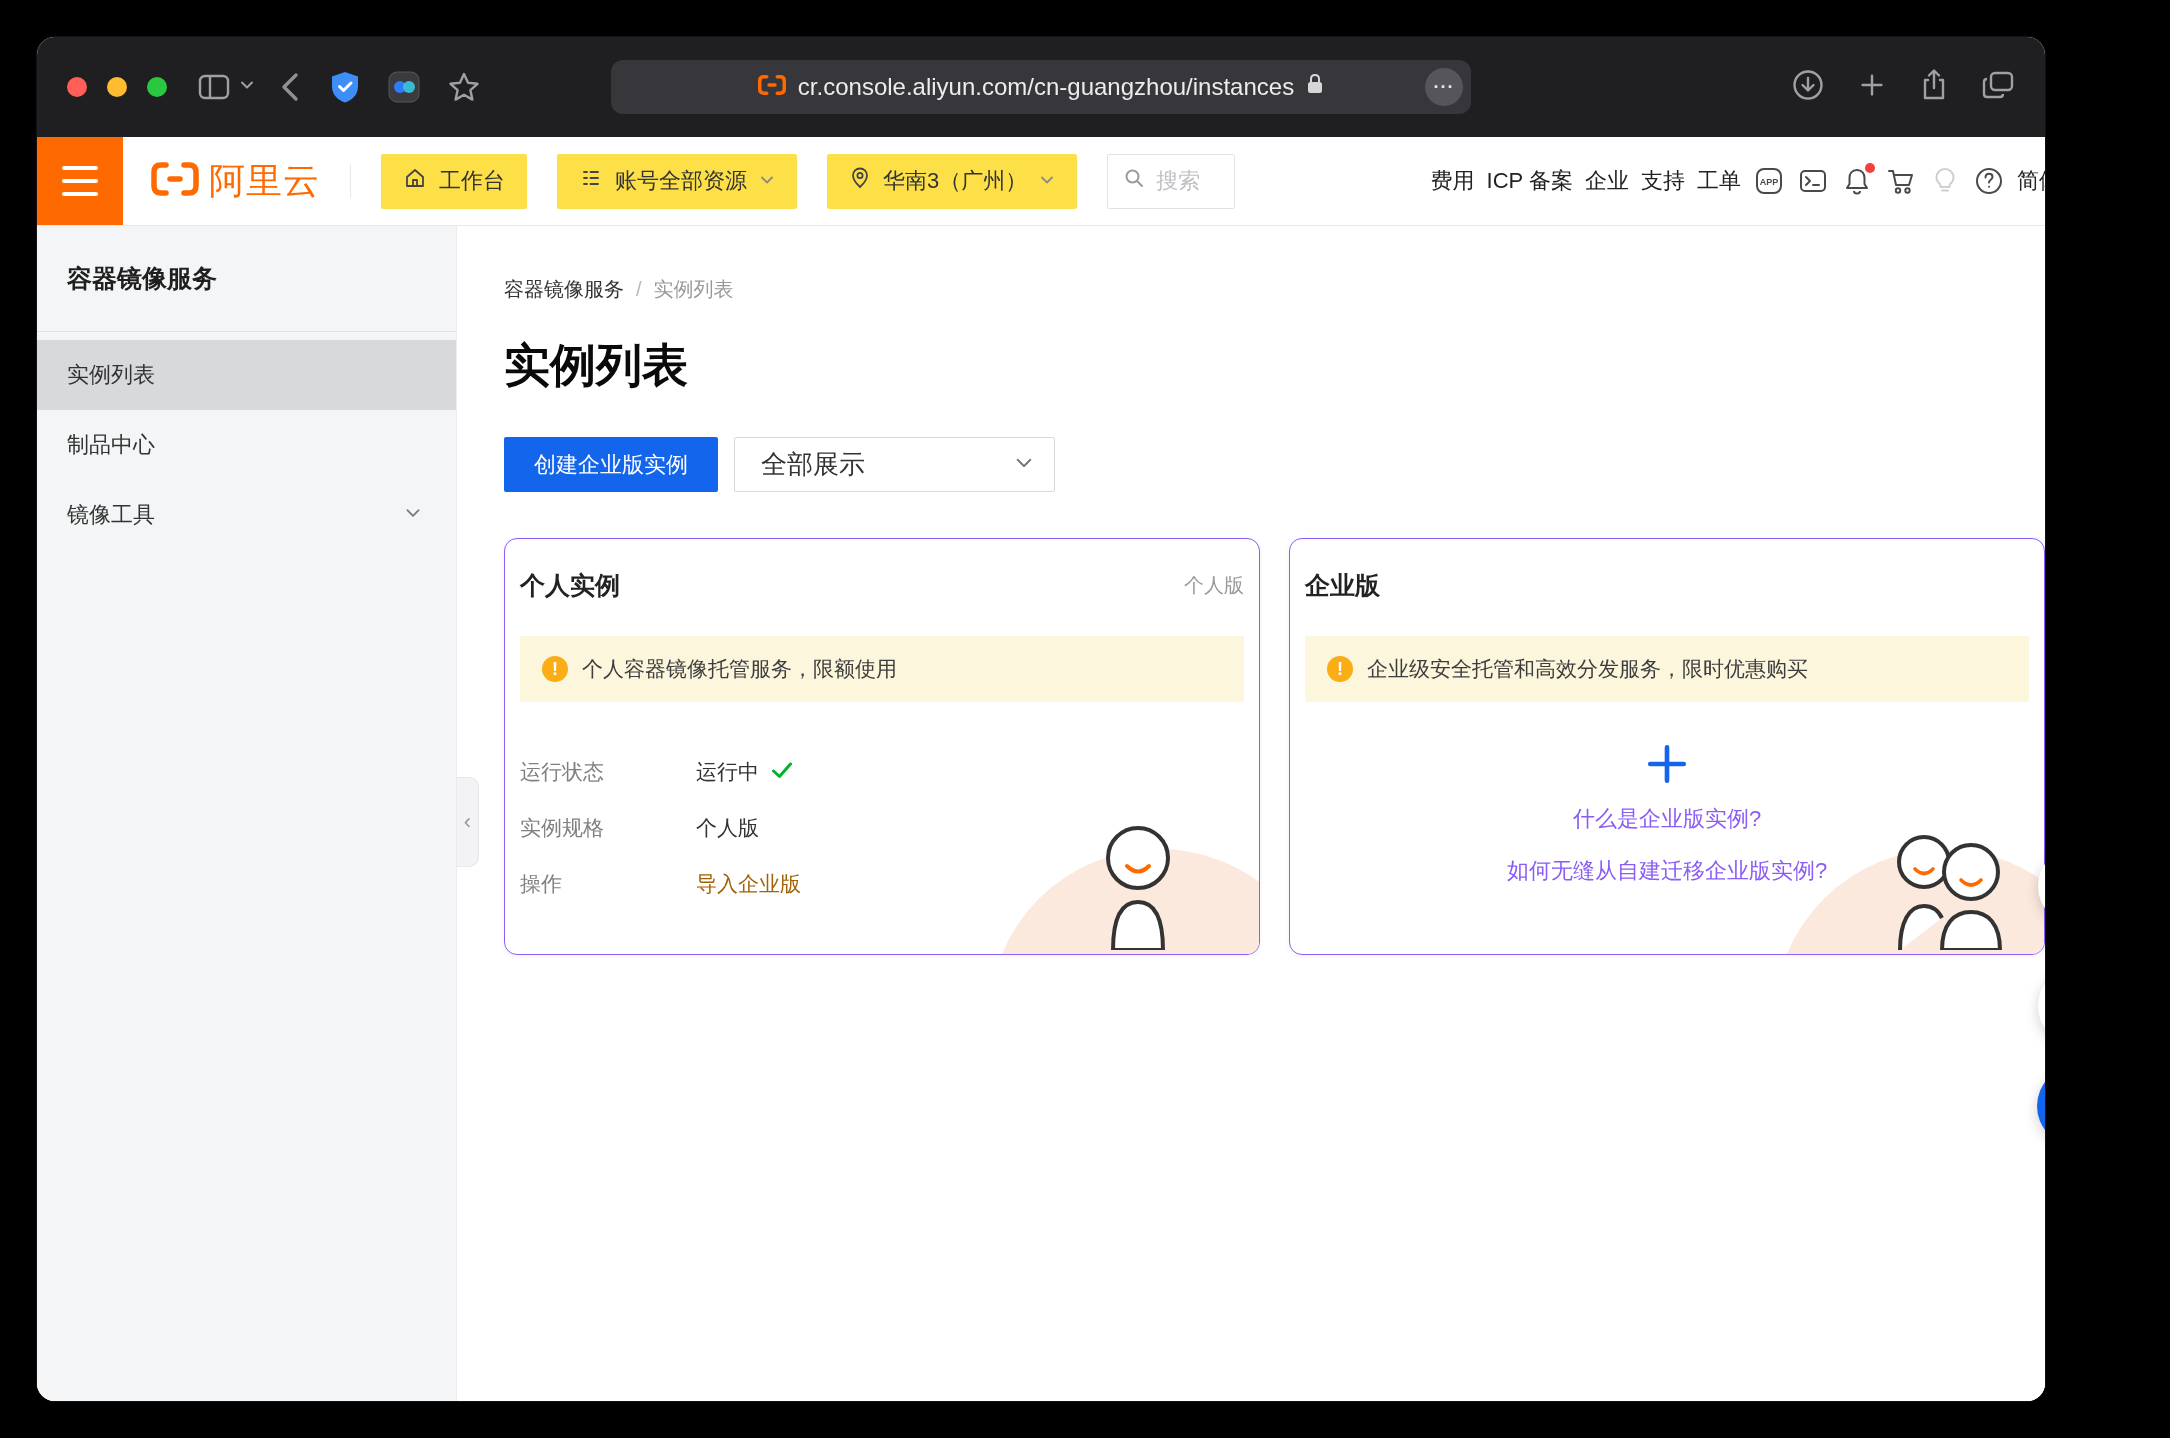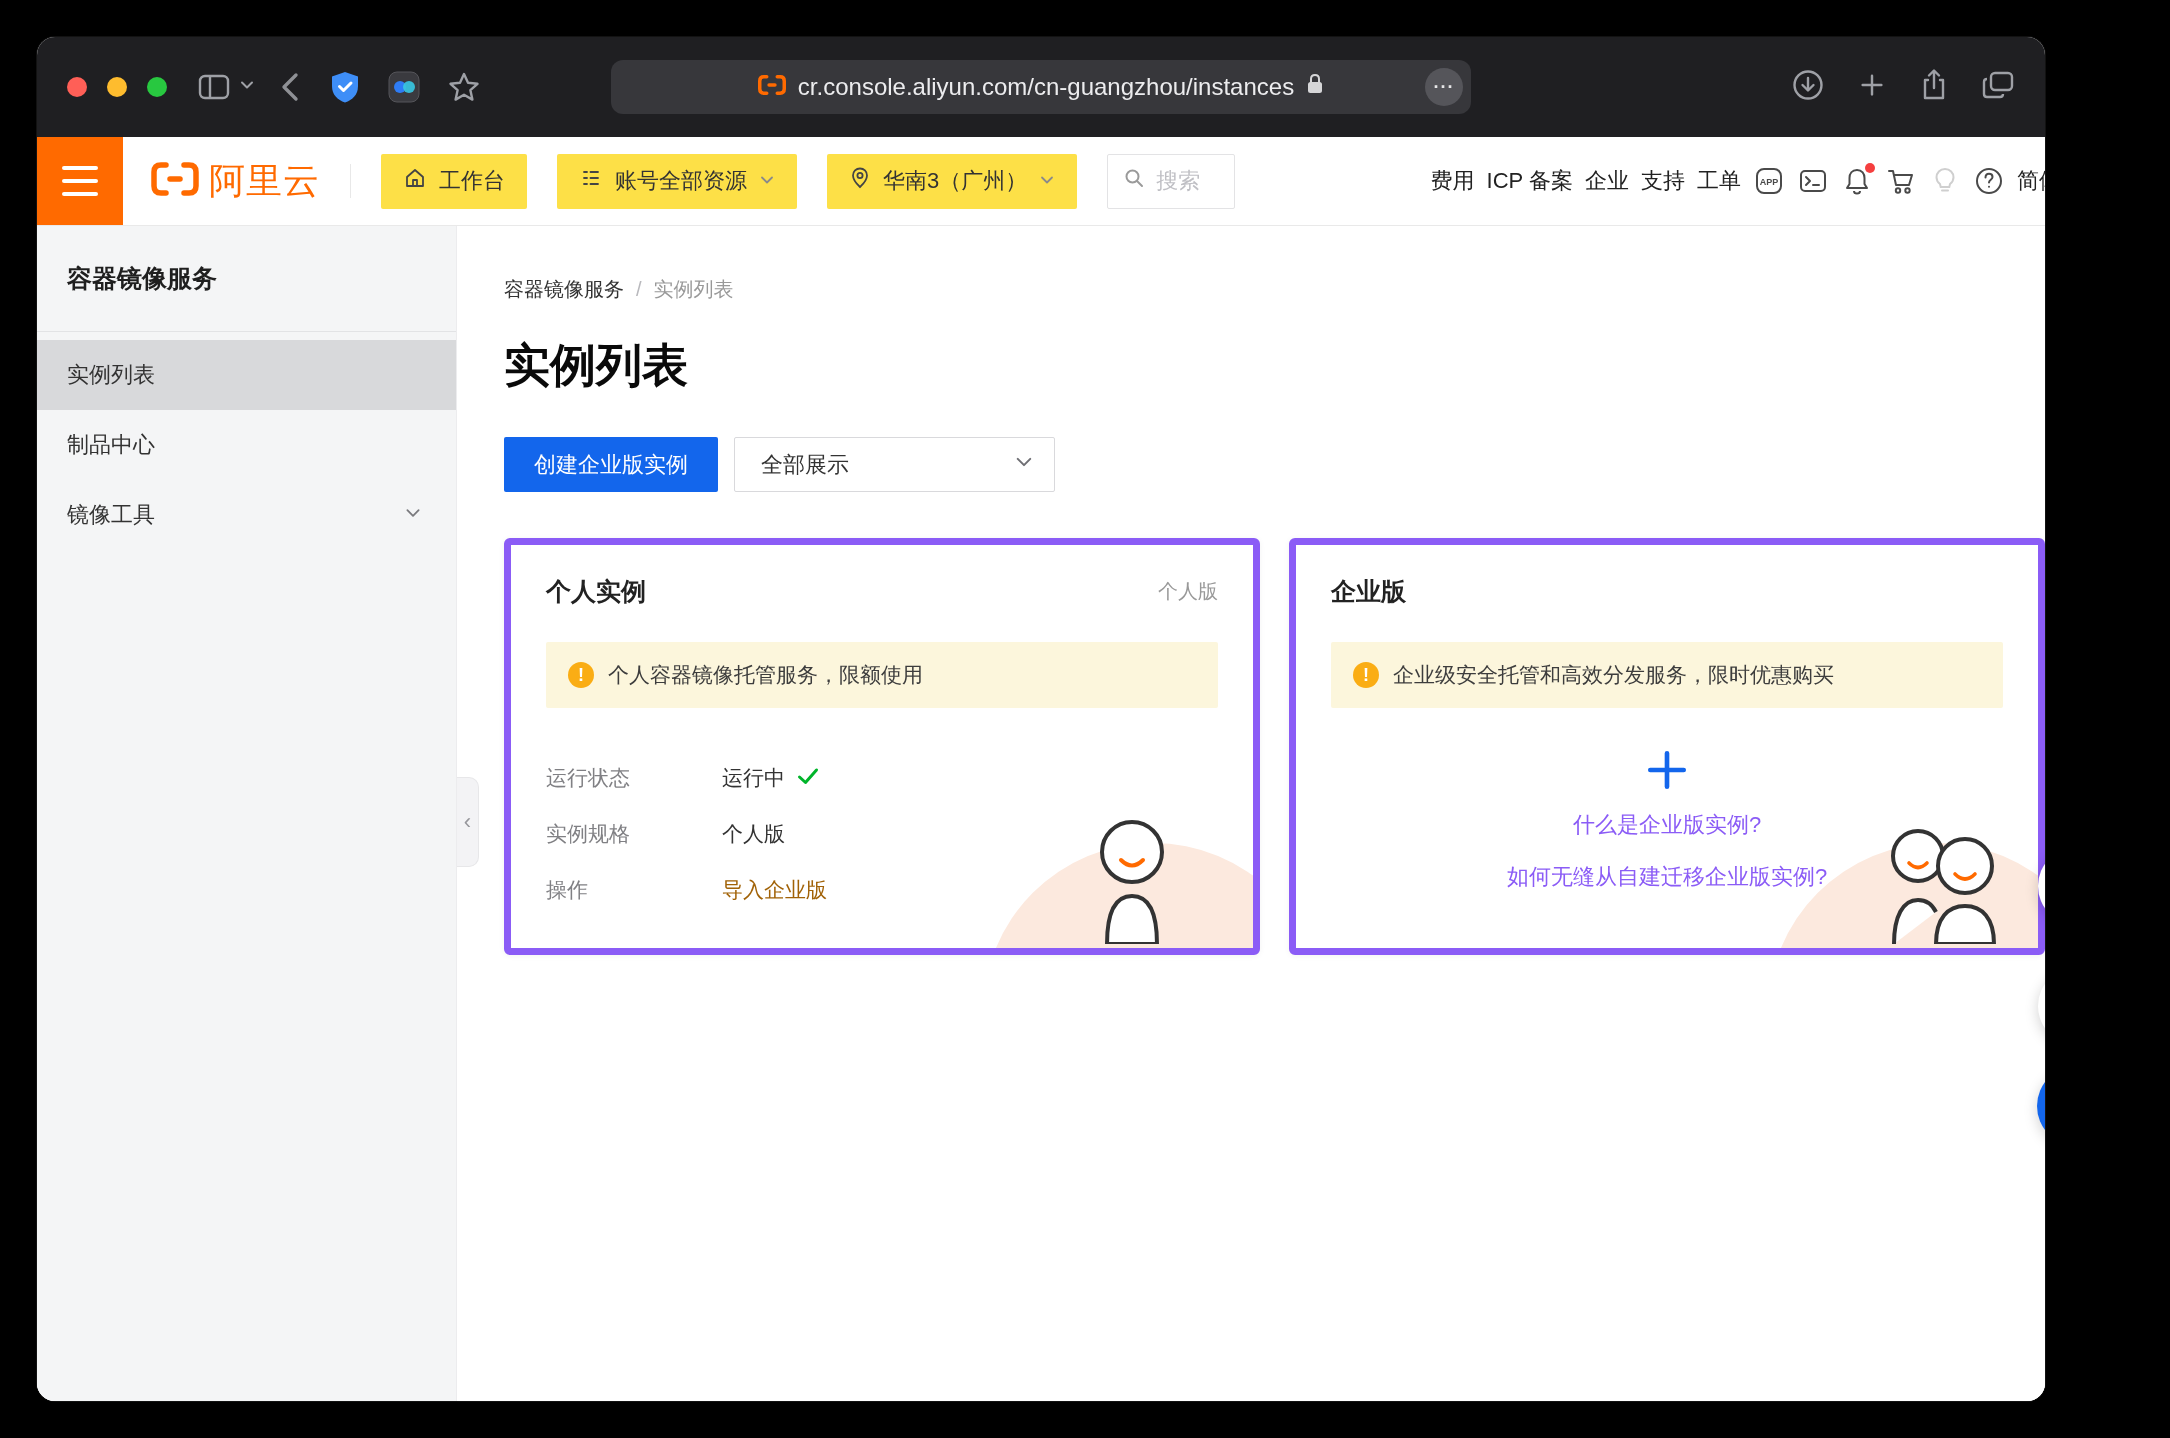--- a/index.html
+++ b/index.html
@@ -69,25 +69,25 @@
   .bc-root { color:#333; cursor:pointer; }
   .bc-sep { color:#B9B9BD; }
   .bc-cur { color:#999; }
   .page-title { margin-top:34px; font-size:46px; line-height:56px; font-weight:700; color:#0A0A0A; }
 
   .controls { margin-top:44px; display:flex; align-items:center; gap:16px; }
   .btn-primary { height:55px; padding:0 30px; background:#1366EC; color:#fff; font-size:22px;
     border:none; border-radius:2px; display:inline-flex; align-items:center; cursor:pointer; }
   .filter-select { width:321px; height:55px; border:1px solid #D9D9DC; border-radius:2px; background:#fff;
     display:flex; align-items:center; justify-content:space-between; padding:0 20px 0 26px;
-    font-size:22px; color:#333; cursor:pointer; }
+    font-size:26px; color:#333; cursor:pointer; }
 
   .cards { margin-top:46px; display:flex; gap:29px; }
-  .card { width:777px; height:417px; background:#fff; border:7px solid #8b5cf6; border-radius:6px;
-    box-shadow:0 1px 6px rgba(0,0,0,0.05); position:relative; overflow:hidden; padding:0 35px; }
+  .card { width:777px; height:417px; background:#fff; border:1px solid #8b5cf6; border-radius:13px;
+    box-shadow:0 1px 6px rgba(0,0,0,0.05); position:relative; overflow:hidden; padding:0 15px; }
   .card-head { margin-top:30px; display:flex; align-items:center; justify-content:space-between; }
   .card-title { font-size:25px; font-weight:700; color:#222; }
   .card-badge { font-size:20px; color:#999; }
   .notice { margin-top:34px; height:66px; background:#FCF6DC; border-radius:2px; display:flex;
     align-items:center; gap:14px; padding:0 22px; font-size:21px; color:#3D3D3D; }
   .warn-dot { width:26px; height:26px; border-radius:50%; background:#FAAD14; color:#fff;
     display:flex; align-items:center; justify-content:center; font-size:18px; font-weight:700; flex-shrink:0; }
 
   .fields { margin-top:52px; position:relative; z-index:2; }
   .field-row { display:flex; align-items:center; height:36px; margin-bottom:20px; font-size:21px; }

